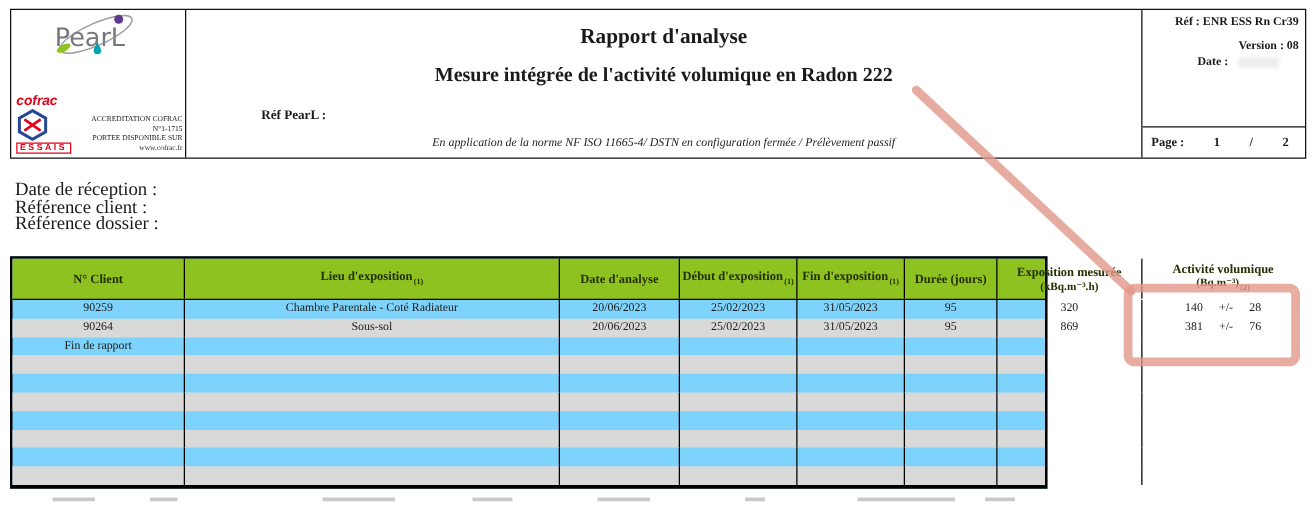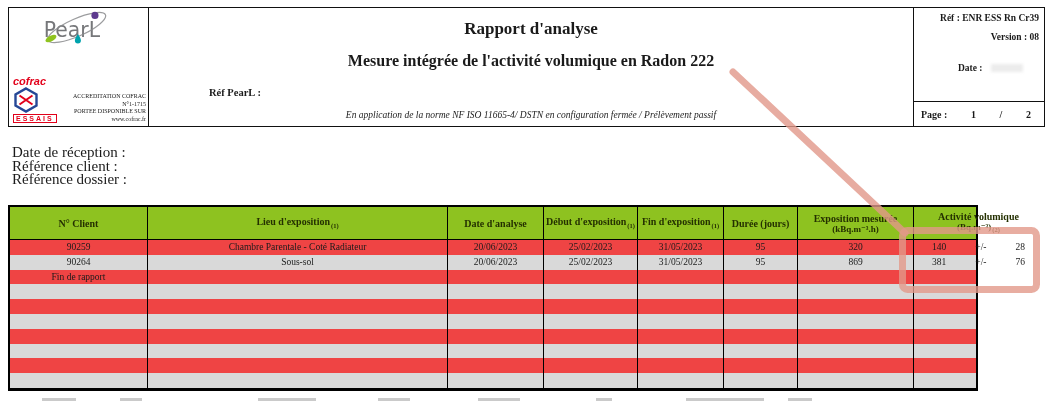--- a/index.html
+++ b/index.html
@@ -26,47 +26,47 @@
   .doc-subtitle{text-align:center;font-weight:bold;font-size:16px;margin-top:13px;}
   .ref-pearl{position:absolute;left:60px;top:79px;font-weight:bold;font-size:10.5px;}
   .norm-line{position:absolute;bottom:6px;left:0;right:0;text-align:center;
              font-style:italic;font-size:9.5px;color:#222;}
 
   .right-cell{width:131px;border-left:1.5px solid #111;box-sizing:border-box;
               display:flex;flex-direction:column;}
   .right-top{flex:1;padding:5px 5px 0 0;font-size:9.5px;font-weight:600;}
   .doc-ref{text-align:right;}
   .doc-version{text-align:right;margin-top:9px;}
-  .date-row{margin-top:21px;display:flex;align-items:center;padding-left:44px;}
+  .date-row{margin-top:3px;display:flex;align-items:center;padding-left:44px;}
   .redaction{display:inline-block;width:32px;height:8px;margin-left:8px;
              background:#ececec;filter:blur(1.5px);}
   .page-row{height:24px;border-top:1.5px solid #111;display:flex;align-items:center;
             justify-content:space-between;font-size:10px;font-weight:600;padding:0 13px 0 7px;}
 
   
   .meta{position:absolute;left:12px;top:146px;font-size:15px;line-height:13.5px;color:#1a1a1a;}
 
   
-  .data-table{position:absolute;left:8px;top:205px;width:970px;box-sizing:border-box;
-              border:2px solid #000;border-bottom-width:3px;background:#ef4444;
+  .data-table{position:absolute;left:8px;top:205px;width:830px;box-sizing:border-box;
+              border:2px solid #000;border-bottom-width:3px;background:#7dd3fc;
               --cols:138px 300px 96px 94px 86px 74px 116px 129px;}
   .thead{display:grid;grid-template-columns:var(--cols);height:33px;
          background:var(--green,#8ec220);border-bottom:1.5px solid #000;box-sizing:border-box;}
   .th{border-right:1.5px solid #000;box-sizing:border-box;display:flex;flex-direction:column;
       align-items:center;justify-content:center;font-weight:bold;font-size:10px;
       color:var(--green-text,#243000);text-align:center;line-height:11px;}
   .th:last-child{border-right:none;}
   .th .note{font-size:6.5px;margin-left:1px;}
   .th-l2{font-size:9px;line-height:10px;text-align:center;}
   .tr{display:grid;grid-template-columns:var(--cols);height:14.8px;}
   .tr.alt{background:var(--gray,#d9d9d9);}
   .td{border-right:1.5px solid #000;box-sizing:border-box;text-align:center;
       font-size:9.5px;line-height:14.8px;overflow:hidden;white-space:nowrap;}
   .td:last-child{border-right:none;}
-  .td.activity{display:flex;justify-content:center;gap:29px;}
+  .td.activity{display:flex;justify-content:center;gap:13px;}
 
   
   .frag{position:absolute;top:398px;height:2.5px;background:#b9b9b9;opacity:.75;filter:blur(.6px);}
 
   
   .annotation-overlay{position:absolute;left:0;top:0;z-index:10;pointer-events:none;}
 </style>
 </head>
 <body>
 

